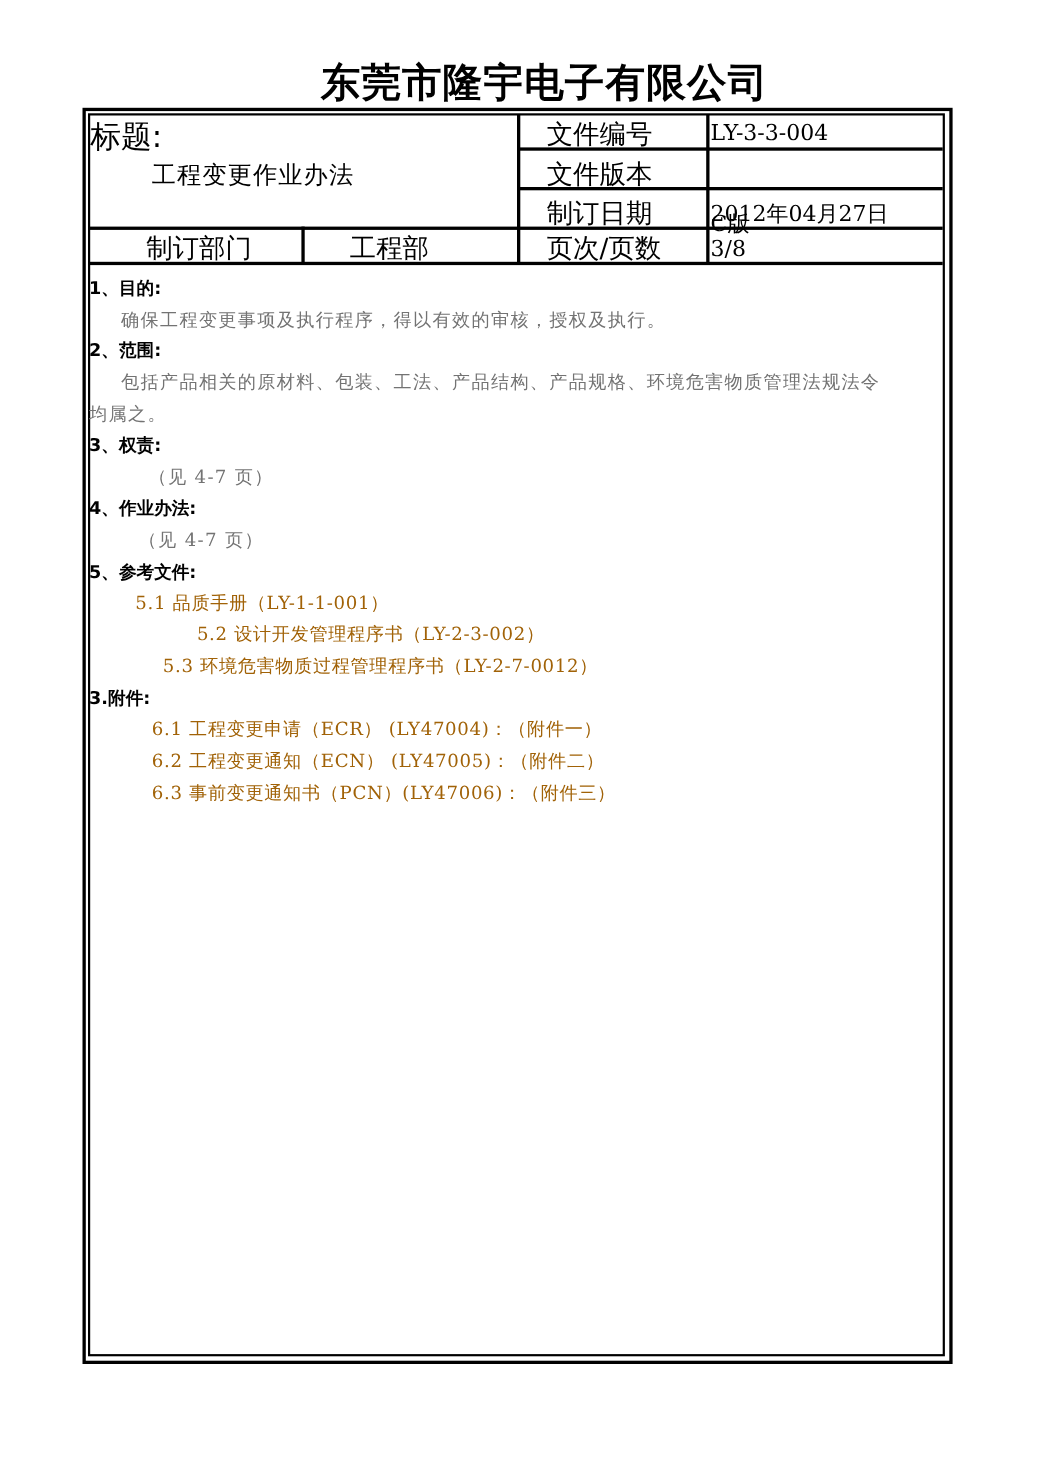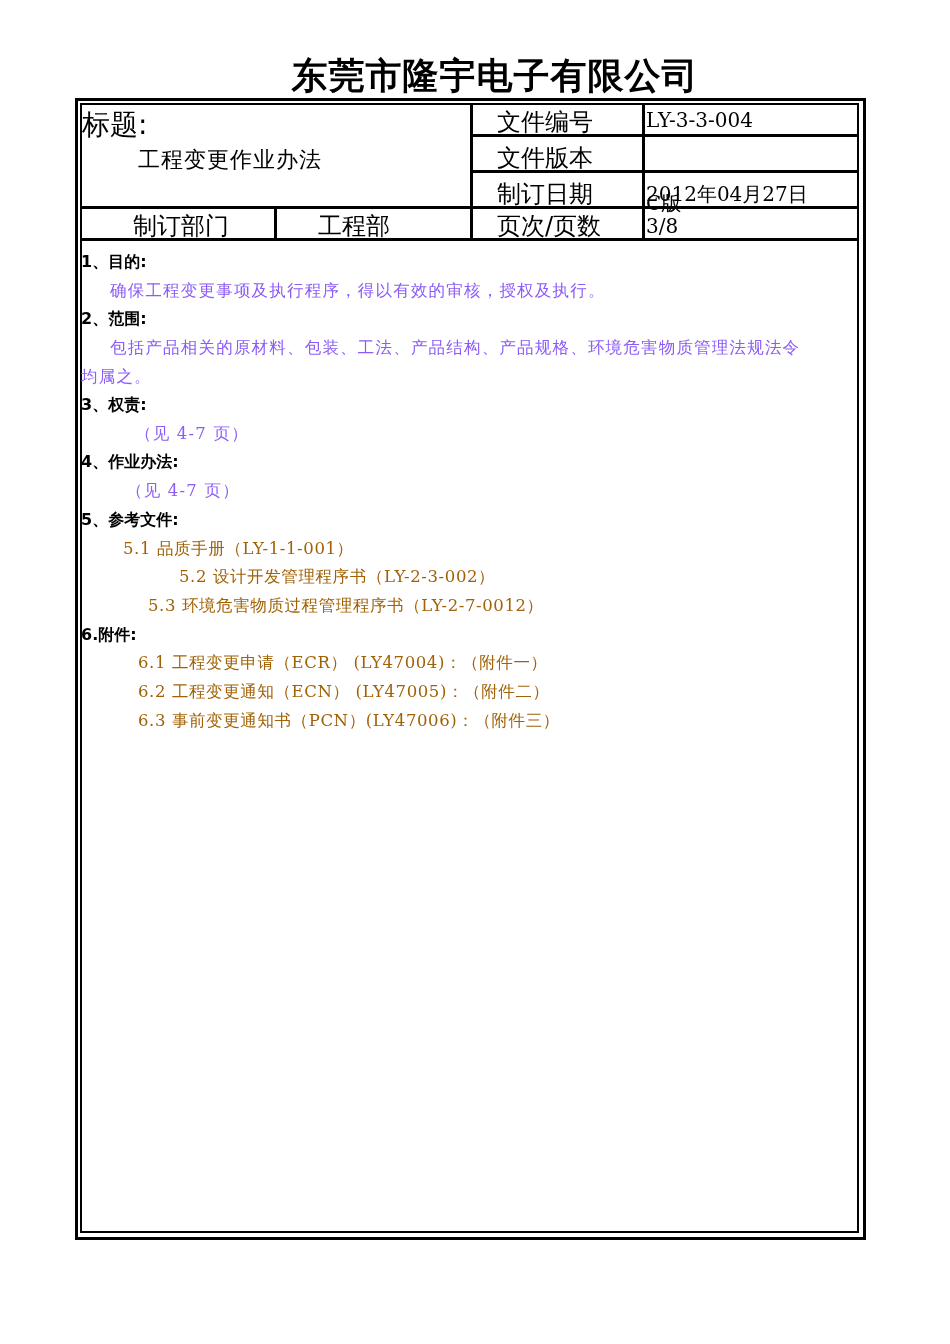--- a/index.html
+++ b/index.html
@@ -93,21 +93,21 @@
       font-size: 16.5px;
       line-height: 22px;
       white-space: nowrap;
     }
     .section-heading {
       font-family: "DejaVu Sans", "Liberation Sans", sans-serif;
       font-weight: bold;
       font-size: 16px;
     }
     .para {
-      color: #8b5cf6;
+      color: #737373;
       letter-spacing: 1.2px;
     }
     .ref-line, .att-line {
       color: #a16207;
       letter-spacing: 0.6px;
     }
   </style>
 </head>
 <body>
 
@@ -160,17 +160,17 @@
   <div class="body-line para" style="left:135px; top:423px;">（见 4-7 页）</div>
 
   <div class="body-line section-heading" style="left:81px; top:451px;">4、作业办法:</div>
   <div class="body-line para" style="left:126px; top:480px;">（见 4-7 页）</div>
 
   <div class="body-line section-heading" style="left:81px; top:509px;">5、参考文件:</div>
   <div class="body-line ref-line" style="left:123px; top:538px;">5.1 品质手册（LY-1-1-001）</div>
   <div class="body-line ref-line" style="left:143px; top:566px;margin-left:36px;">5.2 设计开发管理程序书（LY-2-3-002）</div>
   <div class="body-line ref-line" style="left:148px; top:595px;">5.3 环境危害物质过程管理程序书（LY-2-7-0012）</div>
 
-  <div class="body-line section-heading" style="left:81px; top:624px;">6.附件:</div>
+  <div class="body-line section-heading" style="left:81px; top:624px;">3.附件:</div>
   <div class="body-line att-line" style="left:138px; top:652px;">6.1 工程变更申请（ECR）  (LY47004)：（附件一）</div>
   <div class="body-line att-line" style="left:138px; top:681px;">6.2 工程变更通知（ECN）  (LY47005)：（附件二）</div>
   <div class="body-line att-line" style="left:138px; top:710px;">6.3 事前变更通知书（PCN）(LY47006)：（附件三）</div>
 </div>
 
 </body></html>

